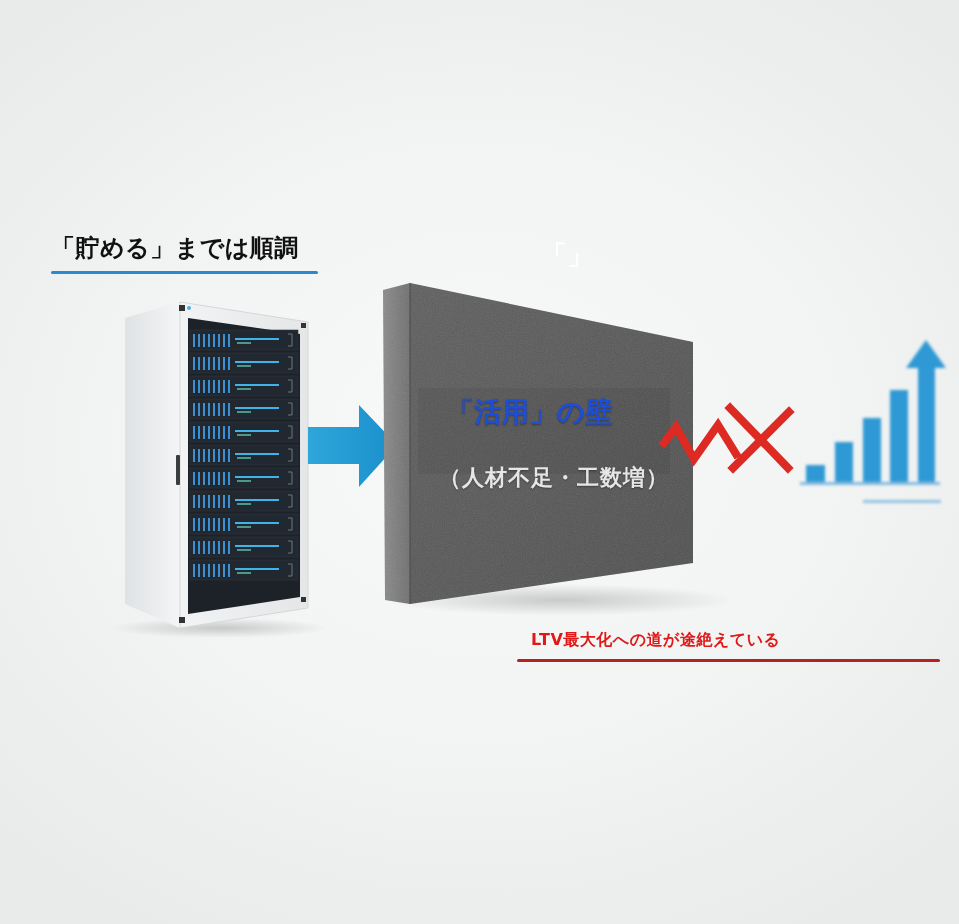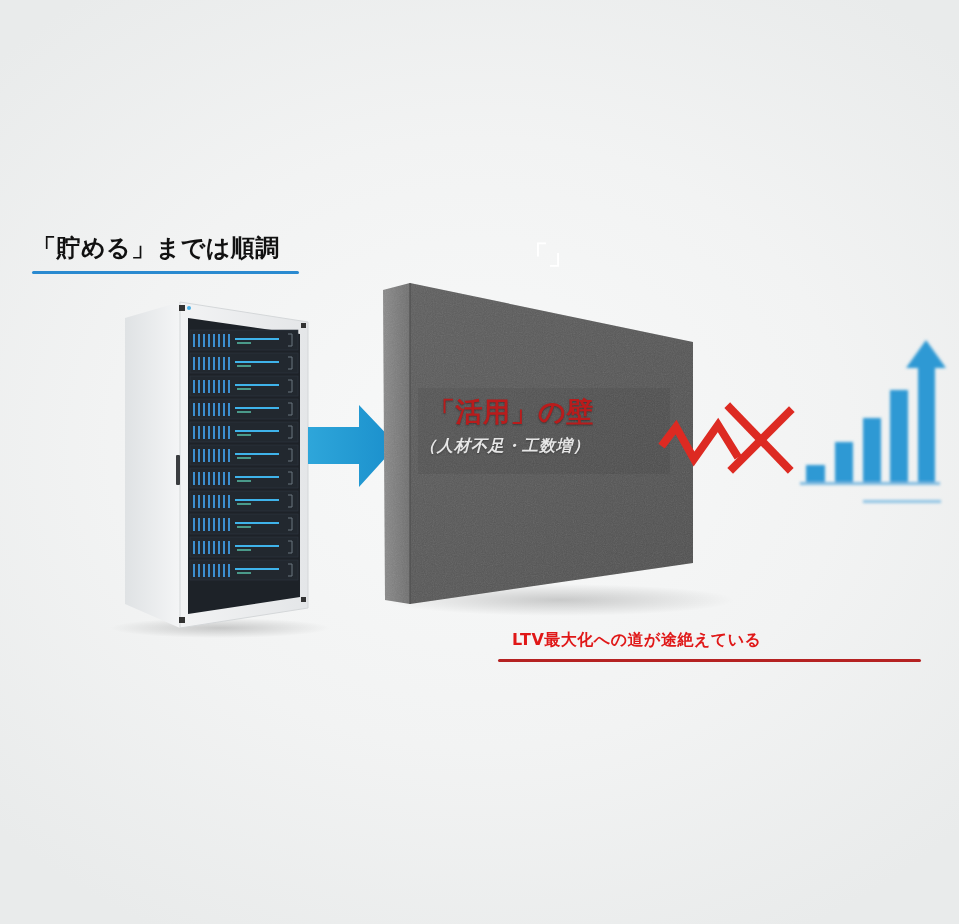--- a/index.html
+++ b/index.html
@@ -1,41 +1,40 @@
 <!DOCTYPE html>
 <html><head>
 <meta charset="utf-8">
 <style>
   html, body { margin:0; padding:0; }
   body {
     width:959px; height:924px; overflow:hidden; position:relative;
     background: radial-gradient(ellipse 70% 60% at 50% 48%, #f8f9f9 0%, #f2f3f3 55%, #e9ebeb 100%);
     font-family: "DejaVu Sans", "Liberation Sans", sans-serif;
   }
-  .abs { position:absolute; }
+  .abs { position:absolute;margin-left:19px; }
   .heading-left {
     left:32px; top:232px; font-size:24px; font-weight:bold; color:#111;
     letter-spacing:0.5px; white-space:nowrap;
   }
   .underline-blue {
     left:32px; top:271px; width:267px; height:3px; background:#2a8ad0; border-radius:2px;
   }
   .bracket-ghost {
     left:522px; top:238px; font-size:26px; color:#ffffff; font-weight:bold;
   }
   .wall-title {
-    left:428px; top:394px; font-size:27px; font-weight:bold; color:#b91c1c;
+    left:428px; top:394px; font-size:27px; font-weight:bold; color:#1d4ed8;
     white-space:nowrap; letter-spacing:0.5px;
     text-shadow: 0 1px 2px rgba(0,0,0,0.35);
   }
   .wall-sub {
-    left:420px; top:436px; font-size:16px; font-weight:bold; color:#e6e6e6;
+    left:420px; top:463px; font-size:22px; font-weight:bold; color:#e6e6e6;
     white-space:nowrap; letter-spacing:1px;
     text-shadow: 0 1px 2px rgba(0,0,0,0.35);
-    font-style: italic;
   }
   .heading-red {
     left:512px; top:630px; font-size:16px; font-weight:bold; color:#e01818;
     white-space:nowrap; letter-spacing:0.5px;
   }
   .underline-red {
     left:498px; top:659px; width:423px; height:3px; background:#b52222; border-radius:2px;
   }
   svg { position:absolute; left:0; top:0; }
 </style>

